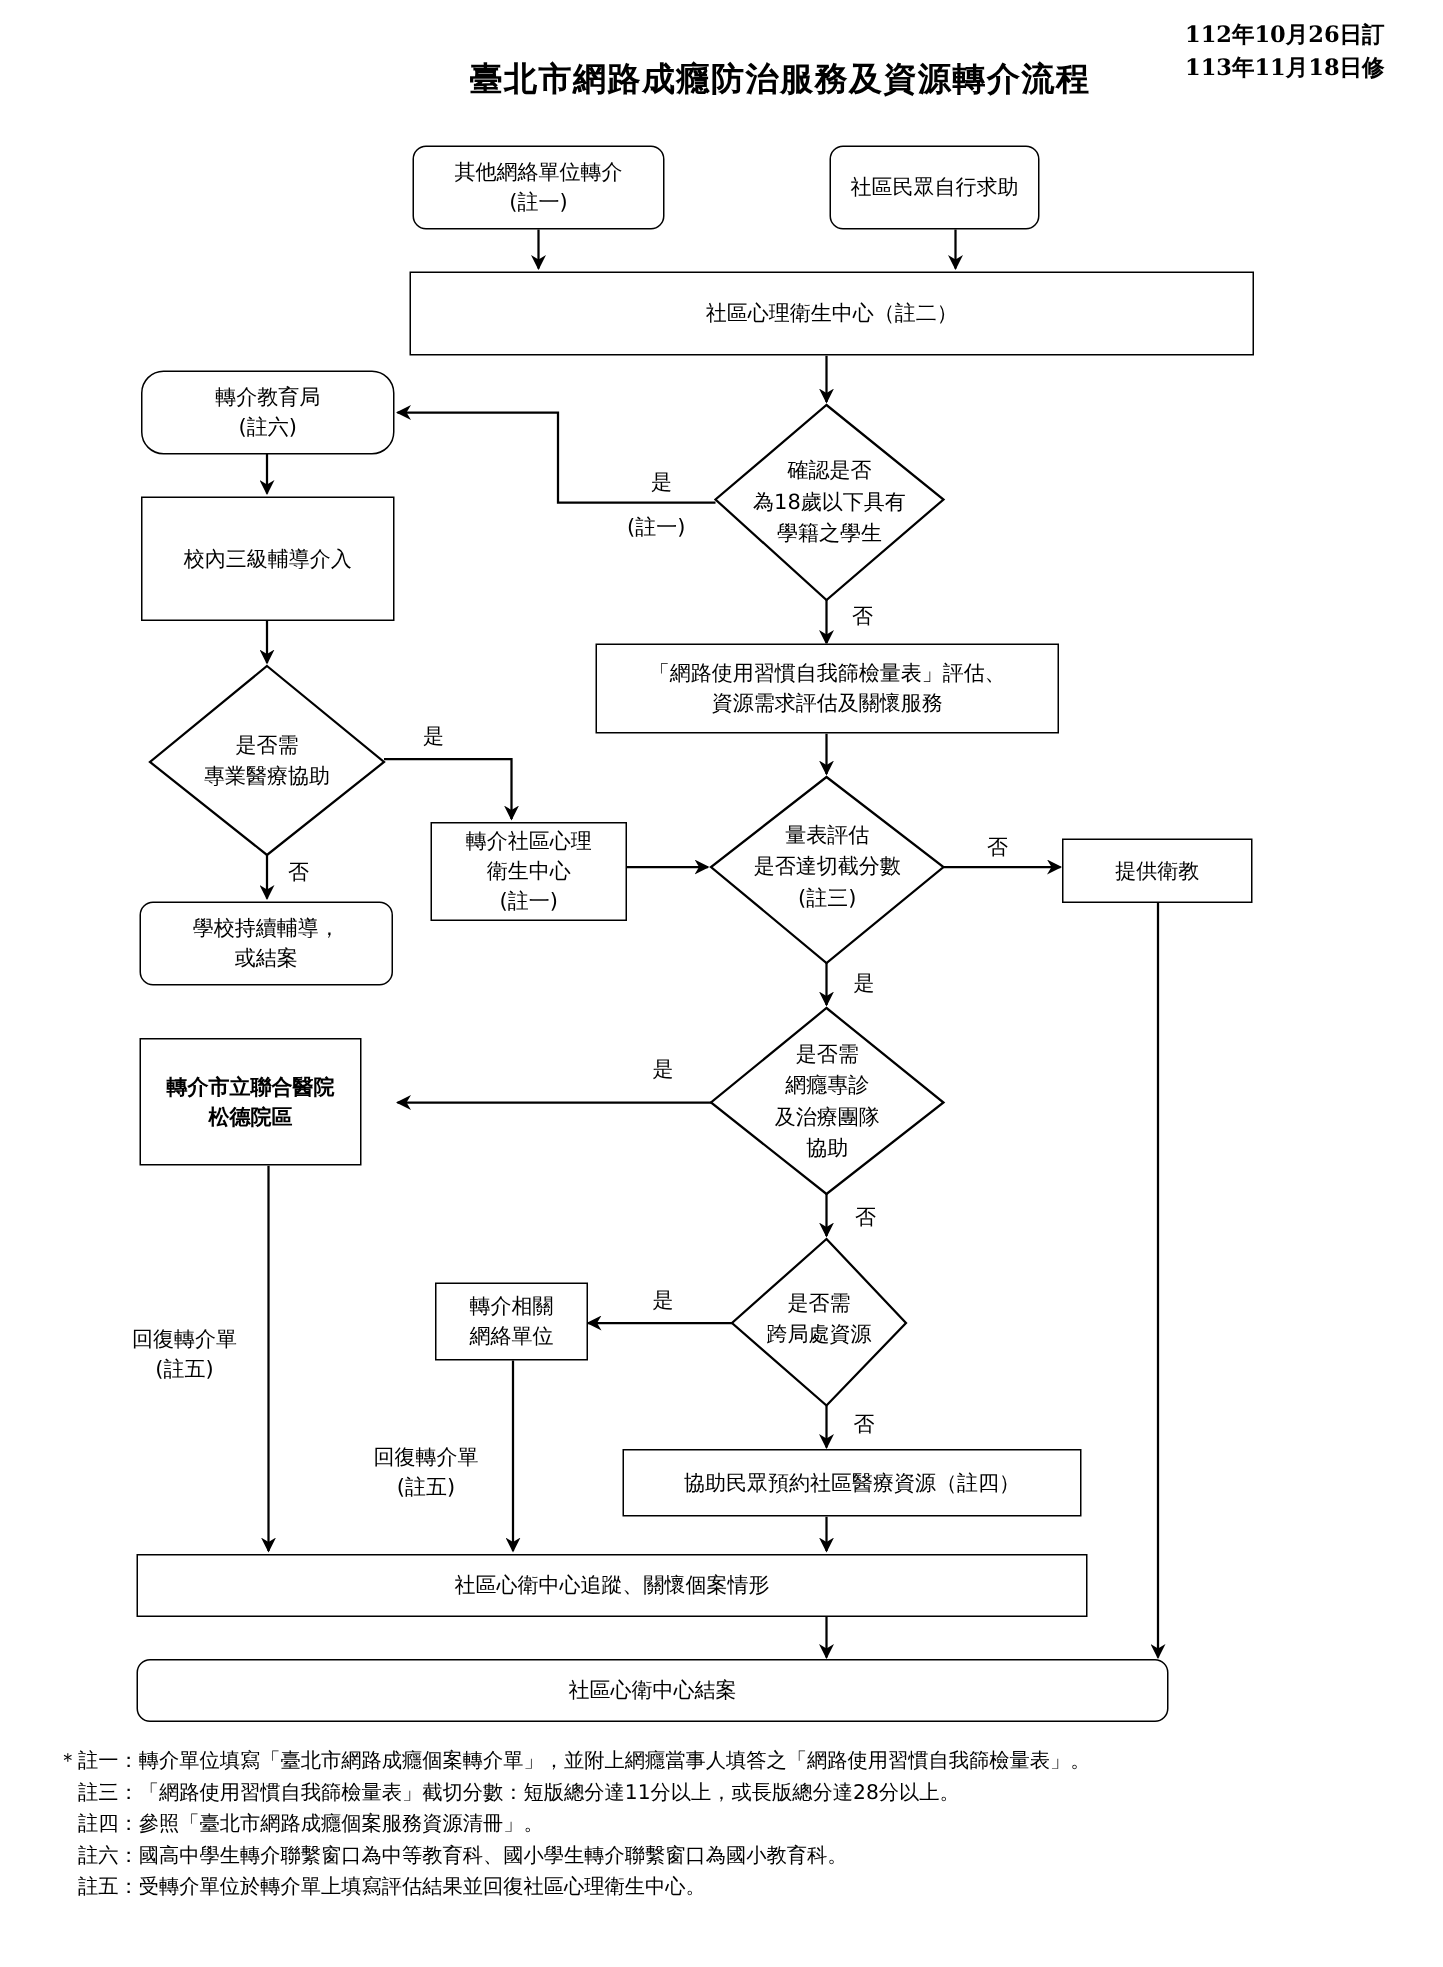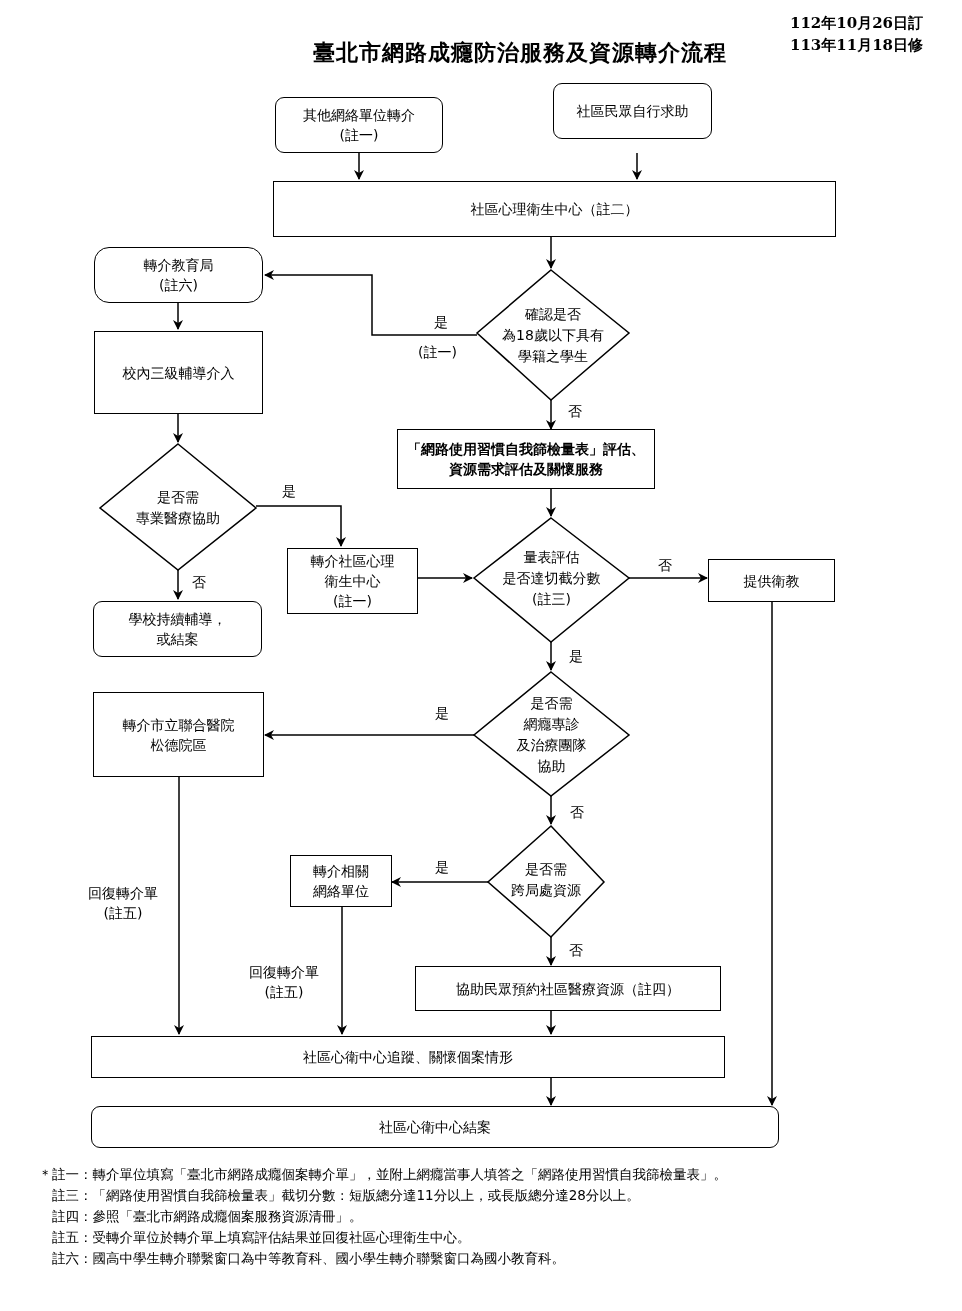--- a/index.html
+++ b/index.html
@@ -64,34 +64,34 @@
     <path d="M179,777 L179,1034" marker-end="url(#ah)"></path>
     <path d="M342,906 L342,1034" marker-end="url(#ah)"></path>
     <path d="M551,1011 L551,1034" marker-end="url(#ah)"></path>
     <path d="M772,602 L772,1105" marker-end="url(#ah)"></path>
     <path d="M551,1078 L551,1105" marker-end="url(#ah)" transform="translate(0,0)"></path>
   </g>
 </svg>
 
 <div class="box round" style="left:275px;top:97px;width:168px;height:56px;">其他網絡單位轉介
 (註一)</div>
-<div class="box round" style="left:553px;top:83px;width:159px;height:56px;">社區民眾自行求助</div>
+<div class="box round" style="left:553px;top:97px;width:140px;height:56px;">社區民眾自行求助</div>
 <div class="box" style="left:273px;top:181px;width:563px;height:56px;">社區心理衛生中心（註二）</div>
 <div class="box" style="left:94px;top:247px;width:169px;height:56px;border-radius:15px;">轉介教育局
 (註六)</div>
 <div class="box" style="left:94px;top:331px;width:169px;height:83px;">校內三級輔導介入</div>
-<div class="box" style="left:397px;top:429px;width:258px;height:60px;font-weight:bold;">「網路使用習慣自我篩檢量表」評估、
+<div class="box" style="left:397px;top:429px;width:309px;height:60px;">「網路使用習慣自我篩檢量表」評估、
 資源需求評估及關懷服務</div>
 <div class="box" style="left:287px;top:548px;width:131px;height:66px;">轉介社區心理
 衛生中心
 (註一)</div>
 <div class="box" style="left:708px;top:559px;width:127px;height:43px;">提供衛教</div>
 <div class="box round" style="left:93px;top:601px;width:169px;height:56px;">學校持續輔導，
 或結案</div>
-<div class="box" style="left:93px;top:692px;width:171px;height:85px;">轉介市立聯合醫院
+<div class="box" style="left:93px;top:692px;width:148px;height:85px;font-weight:bold;">轉介市立聯合醫院
 松德院區</div>
 <div class="box" style="left:290px;top:855px;width:102px;height:52px;">轉介相關
 網絡單位</div>
 <div class="box" style="left:415px;top:966px;width:306px;height:45px;">協助民眾預約社區醫療資源（註四）</div>
 <div class="box" style="left:91px;top:1036px;width:634px;height:42px;">社區心衛中心追蹤、關懷個案情形</div>
 <div class="box round" style="left:91px;top:1106px;width:688px;height:42px;">社區心衛中心結案</div>
 
 <div class="dtext" style="left:477px;top:285px;width:152px;height:100px;">確認是否
 為18歲以下具有
 學籍之學生</div>
@@ -120,15 +120,15 @@
 <div class="lbl" style="left:569px;top:940px;">否</div>
 <div class="lbl" style="left:88px;top:883px;">回復轉介單
 (註五)</div>
 <div class="lbl" style="left:249px;top:962px;">回復轉介單
 (註五)</div>
 
 <div class="notes">
   <div class="note"><span class="mark">＊</span><span>註一：轉介單位填寫「臺北市網路成癮個案轉介單」，並附上網癮當事人填答之「網路使用習慣自我篩檢量表」。</span></div>
   <div class="note"><span class="mark"></span><span>註三：「網路使用習慣自我篩檢量表」截切分數：短版總分達11分以上，或長版總分達28分以上。</span></div>
   <div class="note"><span class="mark"></span><span>註四：參照「臺北市網路成癮個案服務資源清冊」。</span></div>
+  <div class="note"><span class="mark"></span><span>註六：國高中學生轉介聯繫窗口為中等教育科、國小學生轉介聯繫窗口為國小教育科。</span></div>
   <div class="note"><span class="mark"></span><span>註五：受轉介單位於轉介單上填寫評估結果並回復社區心理衛生中心。</span></div>
-  <div class="note"><span class="mark"></span><span>註六：國高中學生轉介聯繫窗口為中等教育科、國小學生轉介聯繫窗口為國小教育科。</span></div>
 </div>
 
 </body></html>

